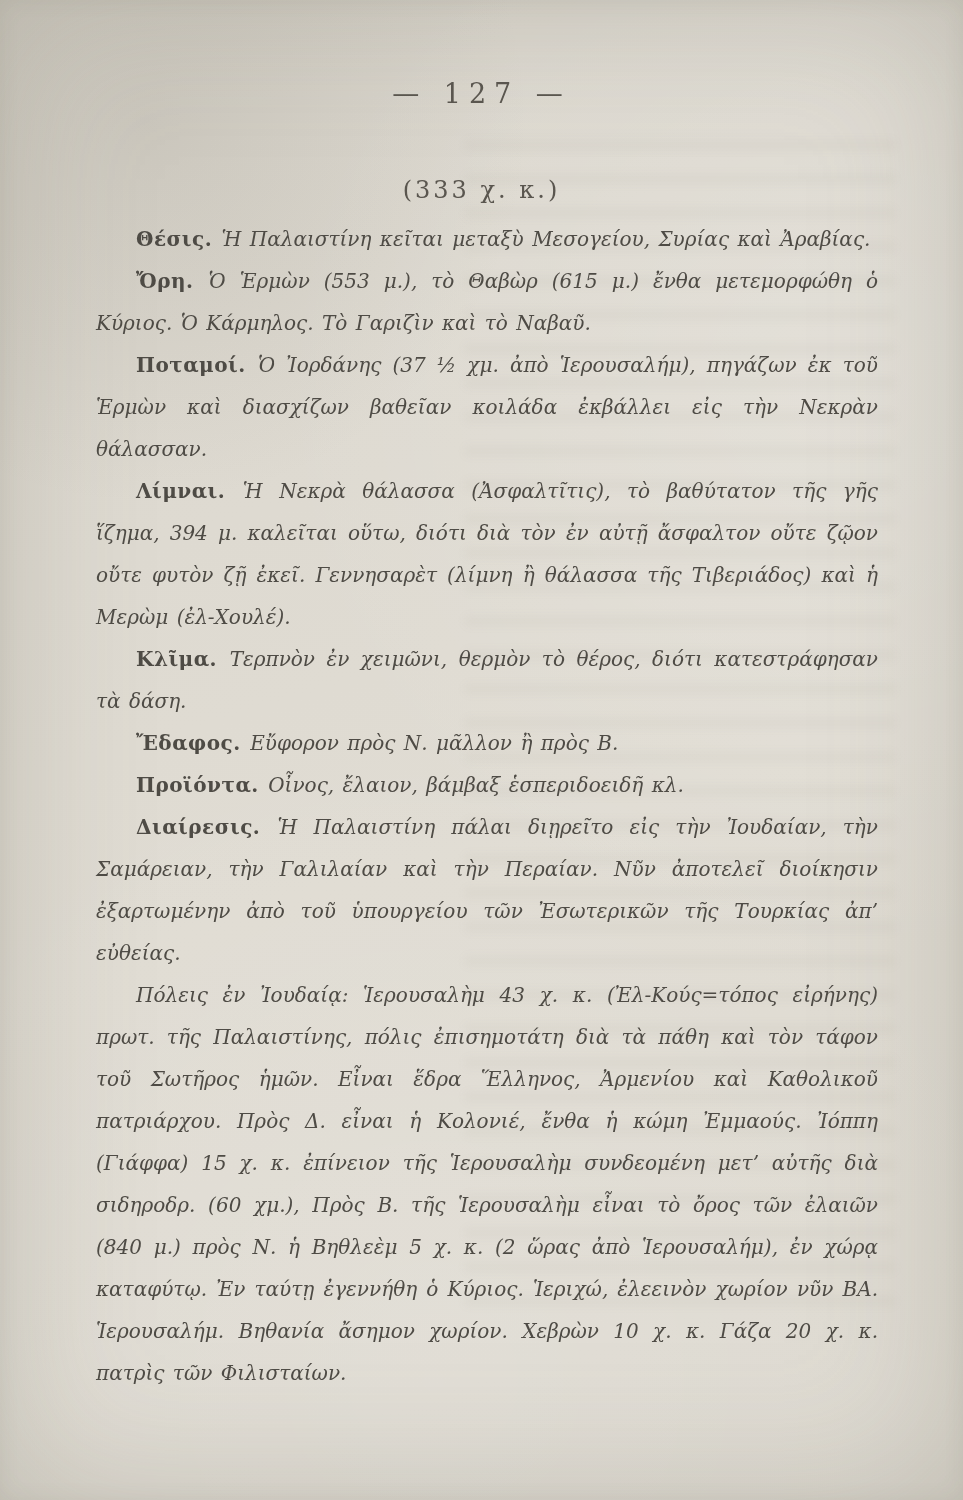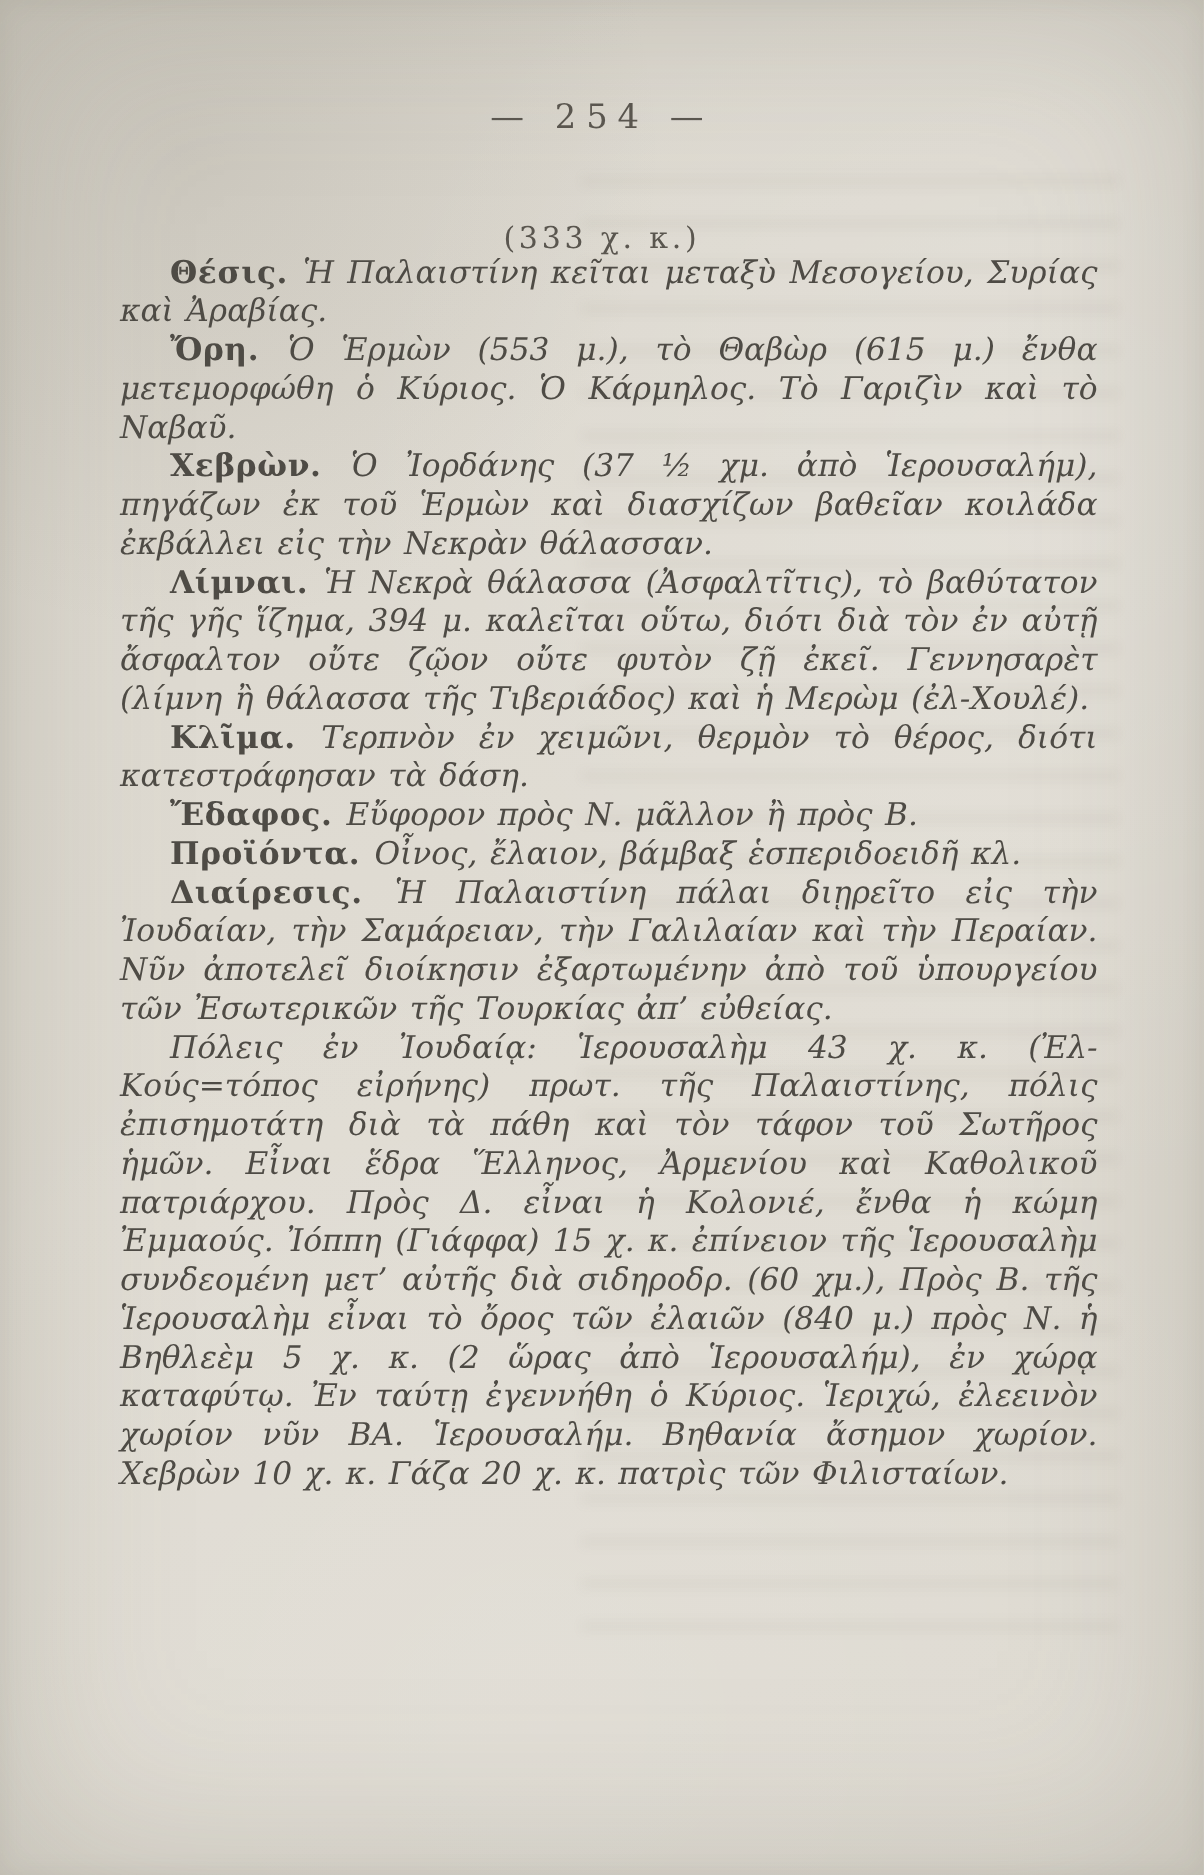--- a/index.html
+++ b/index.html
@@ -41,48 +41,48 @@
     font-size: 28px; font-weight: normal; letter-spacing: 5px;
     color: var(--ink, #514e48);
   }
   .subtitle {
     position: absolute; top: 176px; left: 0; width: 100%;
     text-align: center;
     font-size: 24px; letter-spacing: 3px;
     color: var(--ink-light, #5a564f);
   }
   .bodytext {
-    position: absolute; left: 96px; top: 202px; width: 782px;
-    font-size: 25px; line-height: 31px;
+    position: absolute; left: 96px; top: 218px; width: 782px;
+    font-size: 20px; line-height: 42px;
     text-align: justify;
     word-spacing: 2px;
     color: var(--ink, #4e4b45);
     font-style: italic; 
   }
   .para { margin: 0; text-indent: 40px; }
   .lead { white-space: pre-wrap; }
   .lead.bold   { font-weight: bold; font-style: normal; letter-spacing: 0.5px; }
   .lead.italic { font-weight: bold; font-style: italic; }
   .lead.plain  { }
 </style>
 </head>
 <body>
 
 <div class="page">
   <div class="showthrough"></div>
 
-  <div class="folio">— 254 —</div>
+  <div class="folio">— 127 —</div>
 
 
   <div class="subtitle">(333 χ. κ.)</div>
 
   <div class="bodytext" id="paragraphs">
       <p class="para"><span class="lead bold">Θέσις. </span><span>Ἡ Παλαιστίνη κεῖται μεταξὺ Μεσογείου, Συρίας καὶ Ἀραβίας.</span></p>
       <p class="para"><span class="lead bold">Ὄρη. </span><span>Ὁ Ἑρμὼν (553 μ.), τὸ Θαβὼρ (615 μ.) ἔνθα μετεμορφώθη ὁ Κύριος. Ὁ Κάρμηλος. Τὸ Γαριζὶν καὶ τὸ Ναβαῦ.</span></p>
-      <p class="para"><span class="lead bold">Χεβρὼν. </span><span>Ὁ Ἰορδάνης (37 ½ χμ. ἀπὸ Ἱερουσαλήμ), πηγάζων ἐκ τοῦ Ἑρμὼν καὶ διασχίζων βαθεῖαν κοιλάδα ἐκβάλλει εἰς τὴν Νεκρὰν θάλασσαν.</span></p>
+      <p class="para"><span class="lead bold">Ποταμοί. </span><span>Ὁ Ἰορδάνης (37 ½ χμ. ἀπὸ Ἱερουσαλήμ), πηγάζων ἐκ τοῦ Ἑρμὼν καὶ διασχίζων βαθεῖαν κοιλάδα ἐκβάλλει εἰς τὴν Νεκρὰν θάλασσαν.</span></p>
       <p class="para"><span class="lead bold">Λίμναι. </span><span>Ἡ Νεκρὰ θάλασσα (Ἀσφαλτῖτις), τὸ βαθύτατον τῆς γῆς ἵζημα, 394 μ. καλεῖται οὕτω, διότι διὰ τὸν ἐν αὐτῇ ἄσφαλτον οὔτε ζῷον οὔτε φυτὸν ζῇ ἐκεῖ. Γεννησαρὲτ (λίμνη ἢ θάλασσα τῆς Τιβεριάδος) καὶ ἡ Μερὼμ (ἐλ-Χουλέ).</span></p>
       <p class="para"><span class="lead bold">Κλῖμα. </span><span>Τερπνὸν ἐν χειμῶνι, θερμὸν τὸ θέρος, διότι κατεστράφησαν τὰ δάση.</span></p>
       <p class="para"><span class="lead bold">Ἔδαφος. </span><span>Εὔφορον πρὸς Ν. μᾶλλον ἢ πρὸς Β.</span></p>
       <p class="para"><span class="lead bold">Προϊόντα. </span><span>Οἶνος, ἔλαιον, βάμβαξ ἑσπεριδοειδῆ κλ.</span></p>
       <p class="para"><span class="lead bold">Διαίρεσις. </span><span>Ἡ Παλαιστίνη πάλαι διῃρεῖτο εἰς τὴν Ἰουδαίαν, τὴν Σαμάρειαν, τὴν Γαλιλαίαν καὶ τὴν Περαίαν. Νῦν ἀποτελεῖ διοίκησιν ἐξαρτωμένην ἀπὸ τοῦ ὑπουργείου τῶν Ἐσωτερικῶν τῆς Τουρκίας ἀπ’ εὐθείας.</span></p>
       <p class="para"><span class="lead plain">Πόλεις ἐν Ἰουδαίᾳ: </span><span>Ἱερουσαλὴμ 43 χ. κ. (Ἐλ-Κούς=τόπος εἰρήνης) πρωτ. τῆς Παλαιστίνης, πόλις ἐπισημοτάτη διὰ τὰ πάθη καὶ τὸν τάφον τοῦ Σωτῆρος ἡμῶν. Εἶναι ἕδρα Ἕλληνος, Ἀρμενίου καὶ Καθολικοῦ πατριάρχου. Πρὸς Δ. εἶναι ἡ Κολονιέ, ἔνθα ἡ κώμη Ἐμμαούς. Ἰόππη (Γιάφφα) 15 χ. κ. ἐπίνειον τῆς Ἱερουσαλὴμ συνδεομένη μετ’ αὐτῆς διὰ σιδηροδρ. (60 χμ.), Πρὸς Β. τῆς Ἱερουσαλὴμ εἶναι τὸ ὄρος τῶν ἐλαιῶν (840 μ.) πρὸς Ν. ἡ Βηθλεὲμ 5 χ. κ. (2 ὥρας ἀπὸ Ἱερουσαλήμ), ἐν χώρᾳ καταφύτῳ. Ἐν ταύτῃ ἐγεννήθη ὁ Κύριος. Ἱεριχώ, ἐλεεινὸν χωρίον νῦν ΒΑ. Ἱερουσαλήμ. Βηθανία ἄσημον χωρίον. Χεβρὼν 10 χ. κ. Γάζα 20 χ. κ. πατρὶς τῶν Φιλισταίων.</span></p>
     </div>
 </div>
 
 </body></html>

